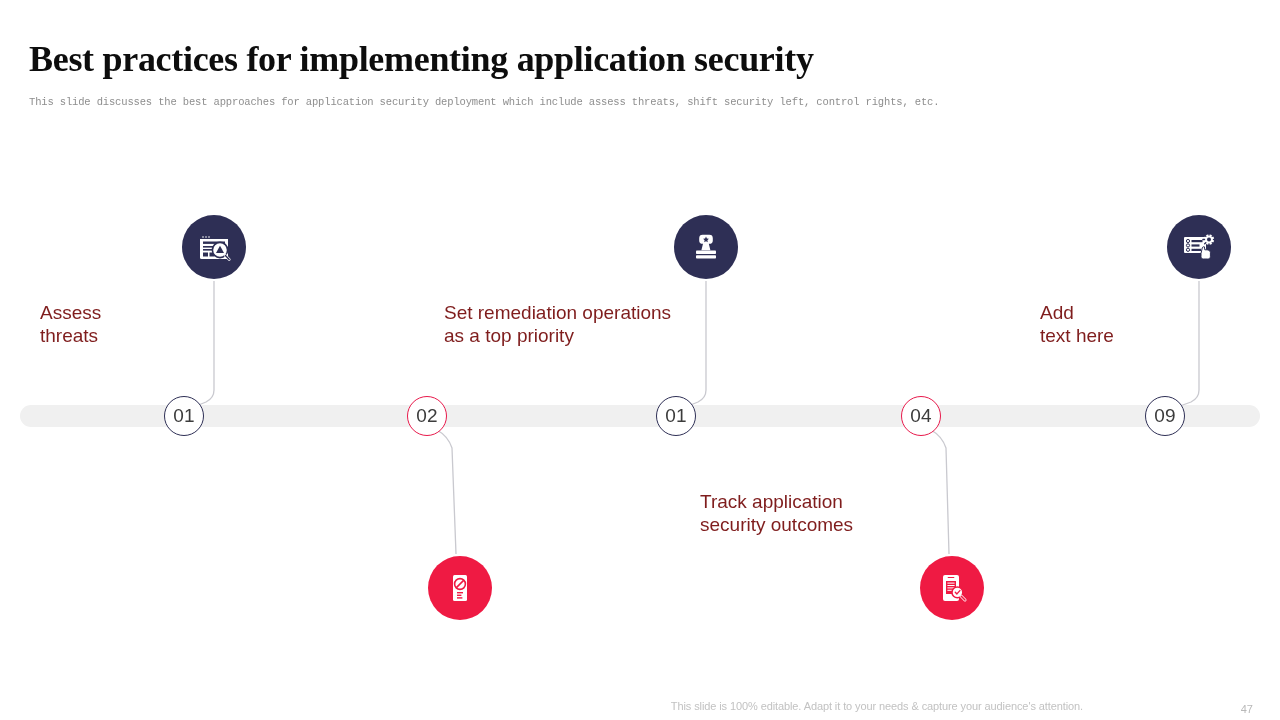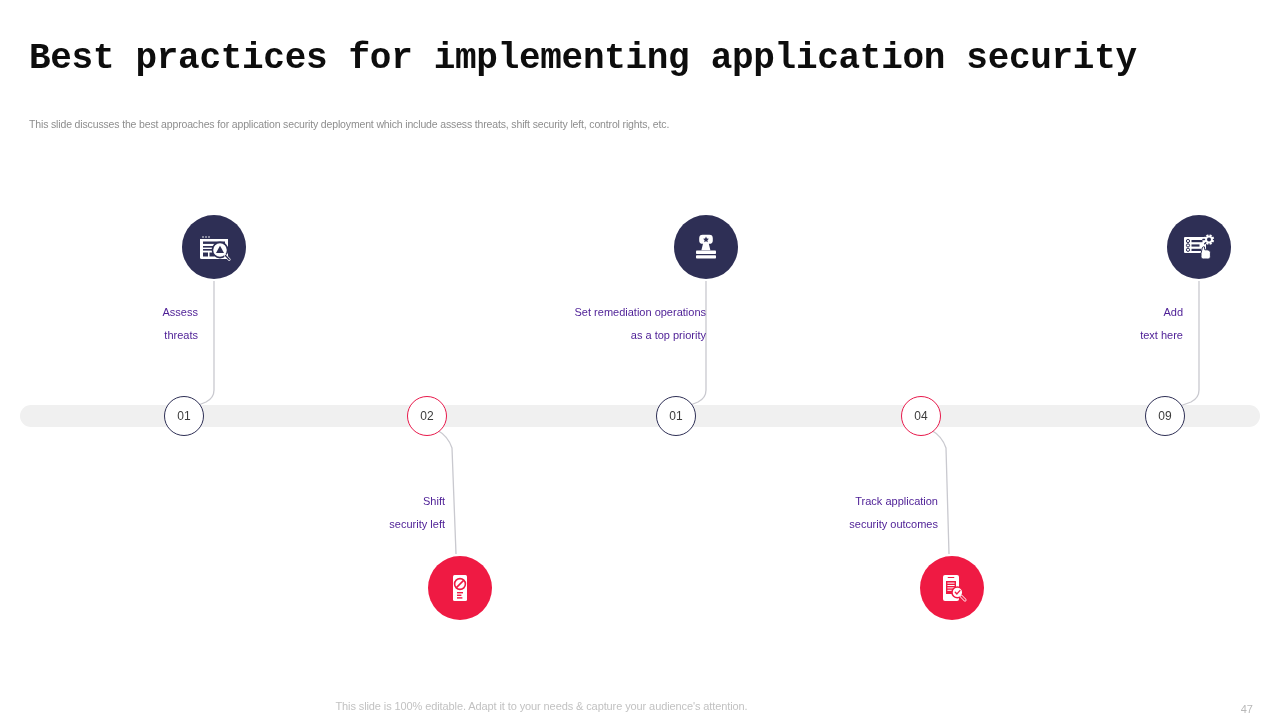--- a/index.html
+++ b/index.html
@@ -20,33 +20,32 @@
 
   
   .page-title {
     position: absolute;
     left: 29px;
     top: 38px;
     font-size: 36px;
     font-weight: bold;
     letter-spacing: -0.3px;
     color: #0d0d0d;
-    font-family: Liberation Mono, monospace;
+    font-family: Liberation Serif, serif;
     white-space: nowrap;
   }
   .page-subtitle {
     position: absolute;
     left: 29px;
     top: 96px;
     font-size: 10.5px;
     color: #8e8e8e;
     letter-spacing: -0.15px;
     white-space: nowrap;
-    font-family: Liberation Sans, sans-serif;
-    margin-top: 22px;
+    font-family: Liberation Mono, monospace;
   }
 
   
   .timeline-bar {
     position: absolute;
     left: 20px;
     top: 405px;
     width: 1240px;
     height: 22px;
     background: #f0f0f0;
@@ -66,21 +65,21 @@
   
   .num-circle {
     position: absolute;
     width: 40px;
     height: 40px;
     border-radius: 50%;
     background: #ffffff;
     display: flex;
     align-items: center;
     justify-content: center;
-    font-size: 12px;
+    font-size: 19px;
     color: #3c3c3c;
     font-family: "Liberation Sans", sans-serif;
     letter-spacing: 0.2px;
   }
   .num-navy { border: 1.6px solid #2e2f55; }
   .num-red  { border: 1.6px solid #e8194b; }
 
   
   .icon-circle {
     position: absolute;
@@ -91,35 +90,34 @@
     align-items: center;
     justify-content: center;
   }
   .icon-navy { background: #2e2f55; }
   .icon-red  { background: #ef1a43; }
   .icon-circle svg { display: block; }
 
   
   .step-label {
     position: absolute;
-    text-align: right;
-    font-size: 11px;
+    font-size: 19px;
     line-height: 23px;
-    color: #4c1d95;
+    color: #7f1d1d;
     font-family: "Liberation Sans", sans-serif;
     white-space: pre-line;
   }
 
   
   .footer-note {
     position: absolute;
     left: 0;
     top: 700px;
     width: 1083px;
-    text-align: center;
+    text-align: right;
     font-size: 11px;
     color: #c2c2c2;
     letter-spacing: -0.1px;
     font-family: "Liberation Sans", sans-serif;
   }
   .page-number {
     position: absolute;
     right: 27px;
     top: 703px;
     font-size: 11px;
@@ -168,22 +166,20 @@
         <line x1="29.4" y1="26.5" x2="33.2" y2="30.5" stroke="#ffffff" stroke-width="2.6" stroke-linecap="round"></line>
         <line x1="29.4" y1="26.5" x2="33.2" y2="30.5" stroke="#2e2f55" stroke-width="1.4" stroke-linecap="round"></line>
       </svg>
     </span>
   </div>
   <div class="step-label" style="left:40px; top:301px; width:158px;">Assess
 threats</div>
   <div class="num-circle num-navy" style="left:164px; top:396px;">01</div>
 
   <div class="num-circle num-red" style="left:407px; top:396px;">02</div>
-  <div class="step-label" style="left:260px; top:490px; width:185px;">Shift
-security left</div>
   <div class="icon-circle icon-red" style="left:428px; top:556px;">
     <span>
       <svg width="34" height="34" viewBox="0 0 34 34">
         <rect x="10" y="4" width="14" height="26" rx="1.5" fill="#ffffff"></rect>
         <circle cx="17" cy="13" r="5.4" fill="none" stroke="#ef1a43" stroke-width="1.6"></circle>
         <line x1="13.4" y1="16.6" x2="20.6" y2="9.4" stroke="#ef1a43" stroke-width="1.6"></line>
         <rect x="14" y="21" width="6" height="1.4" fill="#ef1a43"></rect>
         <rect x="14" y="23.6" width="4.4" height="1.4" fill="#ef1a43"></rect>
         <rect x="14" y="26.2" width="5.4" height="1.4" fill="#ef1a43"></rect>
       </svg>

